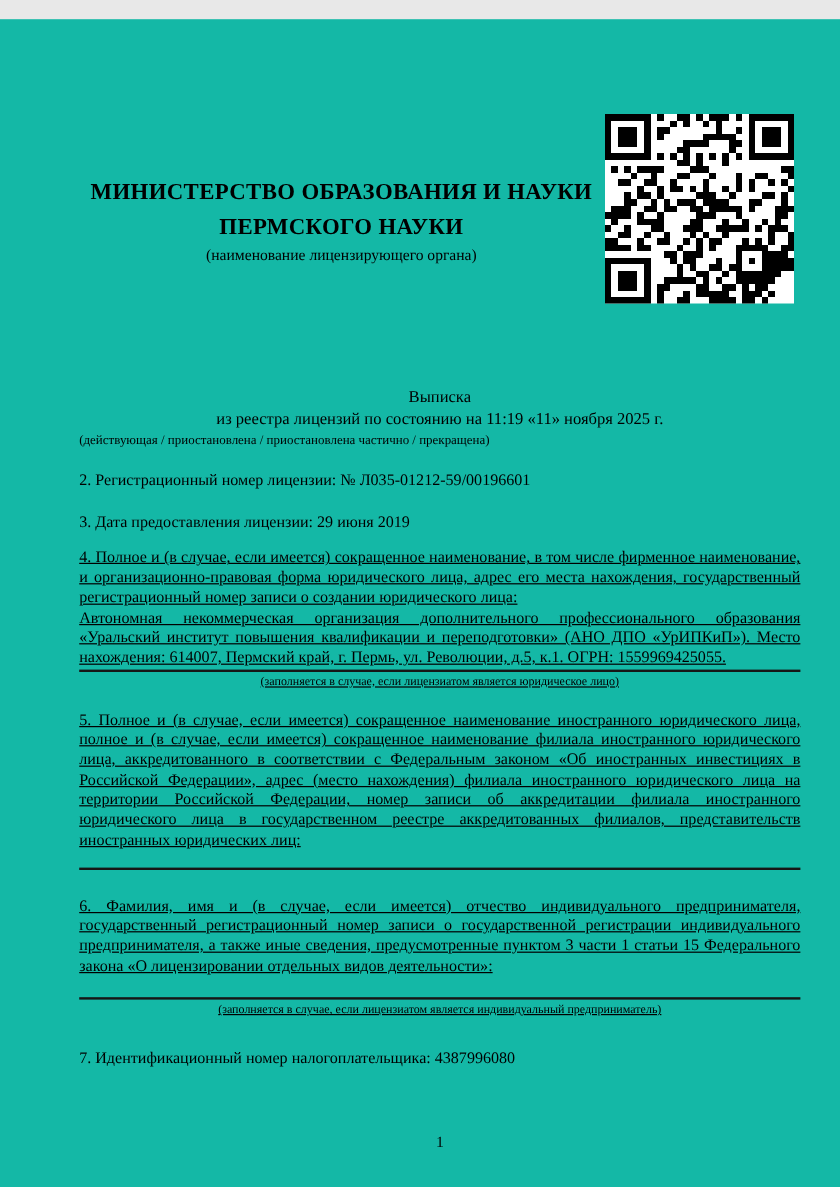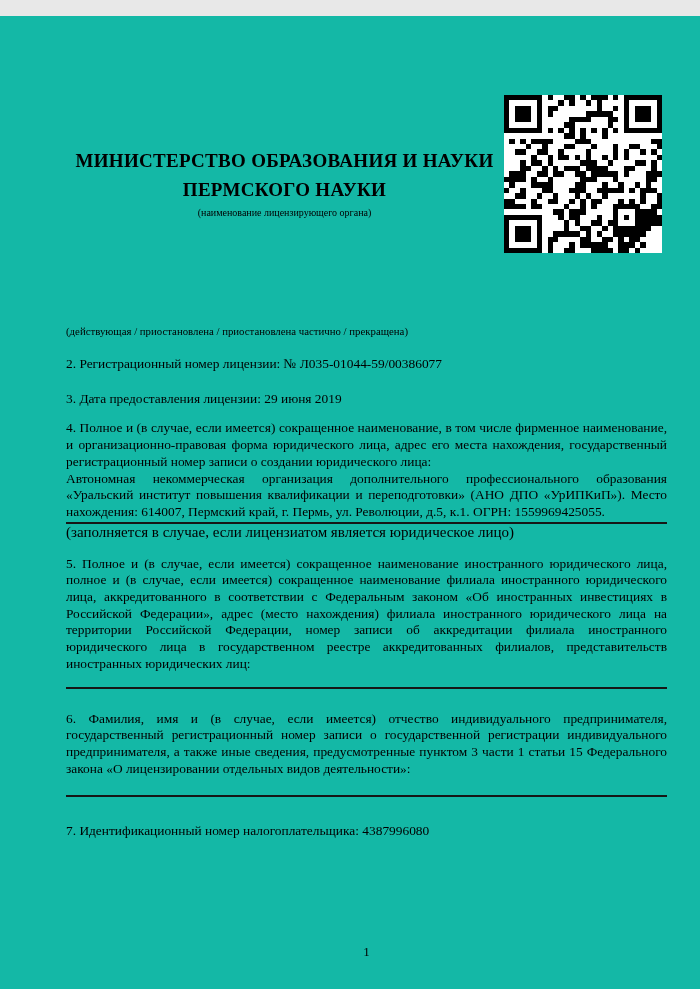--- a/index.html
+++ b/index.html
@@ -15,50 +15,50 @@
   
   .header-text{
     position:absolute;left:66px;top:130px;width:437px;
     text-align:center;
   }
   .org-name{
     font-weight:bold;font-size:19px;line-height:29px;
     letter-spacing:.3px;
   }
   .org-caption{
-    font-size:10px;line-height:14px;margin-top:2px;
+    font-size:13px;line-height:14px;margin-top:2px;
   }
   .qr-box{
     position:absolute;left:504px;top:79px;width:158px;height:158px;
   }
   .qr-box svg{display:block;width:158px;height:158px;}
   
   .content{
     position:absolute;left:66px;top:306px;width:601px;
     font-size:13.4px;line-height:16.7px;
   }
   .doc-title{text-align:center;font-size:13.8px;line-height:18px;}
   .item-line{margin-top:18px;}
   .item-line.first{margin-top:28px;}
   .variants-caption{
     text-align:left;font-size:10.8px;line-height:13px;margin-top:3px;
   }
-  .item-block{margin-top:13px;}
+  .item-block{margin-top:13px;text-decoration:underline;}
   .item-block.b5{margin-top:17px;}
   .item-block.b6{margin-top:22px;}
   .item-block p{
     margin:0;text-align:justify;text-align-last:left;
   }
   .sep-line{
     border-top:2px solid #161616;margin-top:1px;height:0;
   }
   .sep-line.gap14{margin-top:14px;}
   .sep-line.gap18{margin-top:18px;}
   .fill-caption{
-    font-size:15px;line-height:13px;margin-top:2px;
+    text-align:center;font-size:10px;line-height:13px;margin-top:2px;
   }
   .item-line.last{margin-top:26px;}
   .page-number{
     position:absolute;left:66px;top:928px;width:601px;
     text-align:center;font-size:13px;
   }
 </style>
 </head>
 <body>
 
@@ -459,43 +459,46 @@
         <rect x="19" y="28" width="1" height="1" fill="#000"></rect>
         <rect x="21" y="28" width="1" height="1" fill="#000"></rect>
         <rect x="22" y="28" width="1" height="1" fill="#000"></rect>
         <rect x="24" y="28" width="1" height="1" fill="#000"></rect>
       </svg>
   </div>
 
   <div class="content">
 
     <div class="doc-title">
+      <div>Выписка</div>
+      <div>из реестра лицензий по состоянию на 11:19 «11» ноября 2025 г.</div>
     </div>
 
     <div class="variants-caption">(действующая / приостановлена / приостановлена частично / прекращена)</div>
 
-    <div class="item-line">2. Регистрационный номер лицензии: № Л035-01044-59/00386077</div>
+    <div class="item-line">2. Регистрационный номер лицензии: № Л035-01212-59/00196601</div>
 
     <div class="item-line">3. Дата предоставления лицензии: 29 июня 2019</div>
 
     <div class="item-block">
       <p>4. Полное и (в случае, если имеется) сокращенное наименование, в том числе фирменное наименование, и организационно-правовая форма юридического лица, адрес его места нахождения, государственный регистрационный номер записи о создании юридического лица:</p>
       <p>Автономная некоммерческая организация дополнительного профессионального образования «Уральский институт повышения квалификации и переподготовки» (АНО ДПО «УрИПКиП»). Место нахождения: 614007, Пермский край, г. Пермь, ул. Революции, д.5, к.1. ОГРН: 1559969425055.</p>
       <div class="sep-line"></div>
       <div class="fill-caption">(заполняется в случае, если лицензиатом является юридическое лицо)</div>
     </div>
 
     <div class="item-block b5">
       <p>5. Полное и (в случае, если имеется) сокращенное наименование иностранного юридического лица, полное и (в случае, если имеется) сокращенное наименование филиала иностранного юридического лица, аккредитованного в соответствии с Федеральным законом «Об иностранных инвестициях в Российской Федерации», адрес (место нахождения) филиала иностранного юридического лица на территории Российской Федерации, номер записи об аккредитации филиала иностранного юридического лица в государственном реестре аккредитованных филиалов, представительств иностранных юридических лиц:</p>
       <div class="sep-line gap14"></div>
     </div>
 
     <div class="item-block b6">
       <p>6. Фамилия, имя и (в случае, если имеется) отчество индивидуального предпринимателя, государственный регистрационный номер записи о государственной регистрации индивидуального предпринимателя, а также иные сведения, предусмотренные пунктом 3 части 1 статьи 15 Федерального закона «О лицензировании отдельных видов деятельности»:</p>
       <div class="sep-line gap18"></div>
+      <div class="fill-caption">(заполняется в случае, если лицензиатом является индивидуальный предприниматель)</div>
     </div>
 
     <div class="item-line last">7. Идентификационный номер налогоплательщика: 4387996080</div>
 
   </div>
 
   <div class="page-number">1</div>
 
 </div>
 

